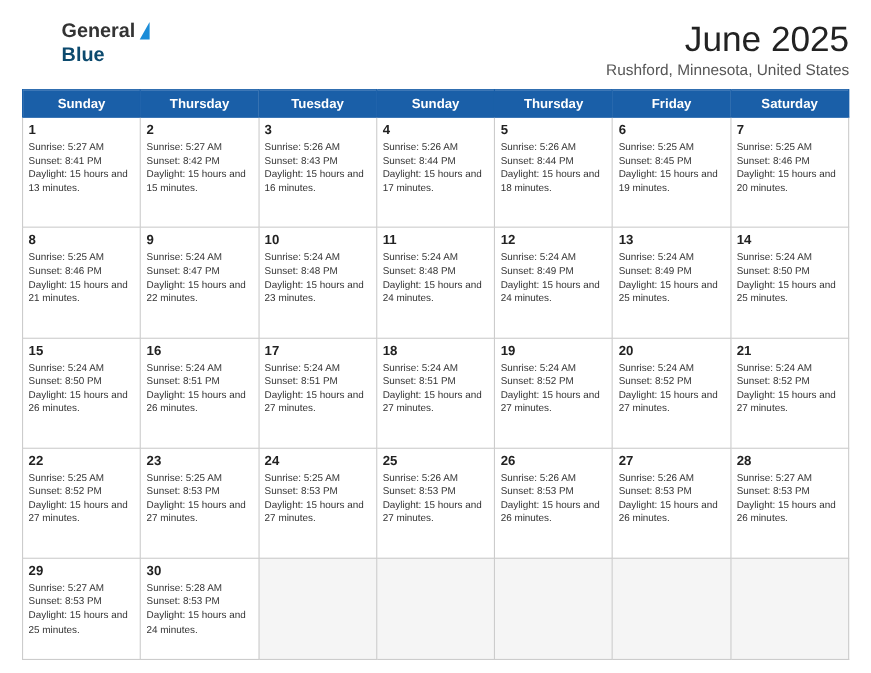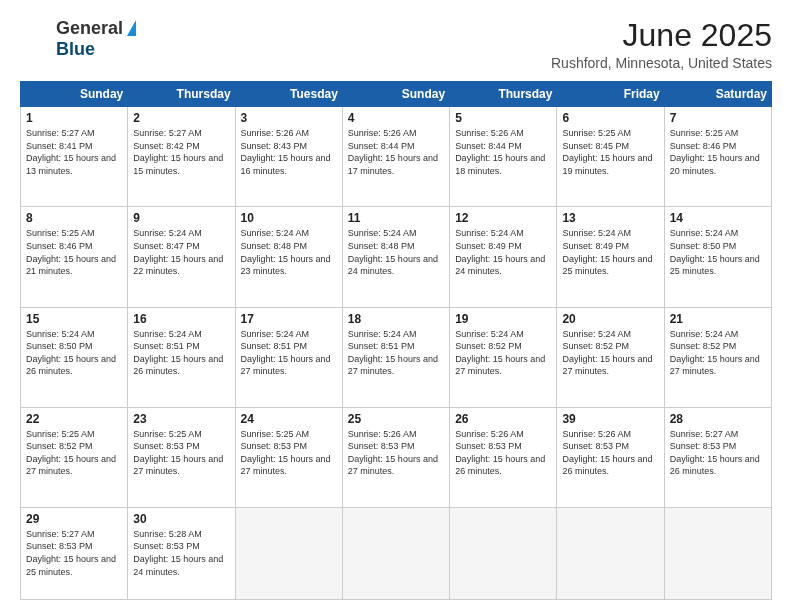--- a/index.html
+++ b/index.html
@@ -64,21 +64,21 @@
       border-collapse: collapse;
       width: 100%;
       table-layout: fixed;
     }
     .calendar th {
       background: #1a5fa8;
       color: white;
       font-size: 12px;
       font-weight: bold;
       padding: 5px 4px;
-      text-align: right;
+      text-align: center;
       border: 1px solid #1a5fa8;
     }
     .calendar td {
       vertical-align: top;
       padding: 4px 5px;
       border: 1px solid #ccc;
       font-size: 9.5px;
       color: #333;
       background: #fff;
       height: 82px;
@@ -238,21 +238,21 @@
           </td>
           <td>
             <span class="day-num">25</span>
             <div class="day-info">Sunrise: 5:26 AM<br>Sunset: 8:53 PM<br>Daylight: 15 hours and 27 minutes.</div>
           </td>
           <td>
             <span class="day-num">26</span>
             <div class="day-info">Sunrise: 5:26 AM<br>Sunset: 8:53 PM<br>Daylight: 15 hours and 26 minutes.</div>
           </td>
           <td>
-            <span class="day-num">39</span>
+            <span class="day-num">27</span>
             <div class="day-info">Sunrise: 5:26 AM<br>Sunset: 8:53 PM<br>Daylight: 15 hours and 26 minutes.</div>
           </td>
           <td>
             <span class="day-num">28</span>
             <div class="day-info">Sunrise: 5:27 AM<br>Sunset: 8:53 PM<br>Daylight: 15 hours and 26 minutes.</div>
           </td>
         </tr>
         <tr>
           <td>
             <span class="day-num">29</span>

